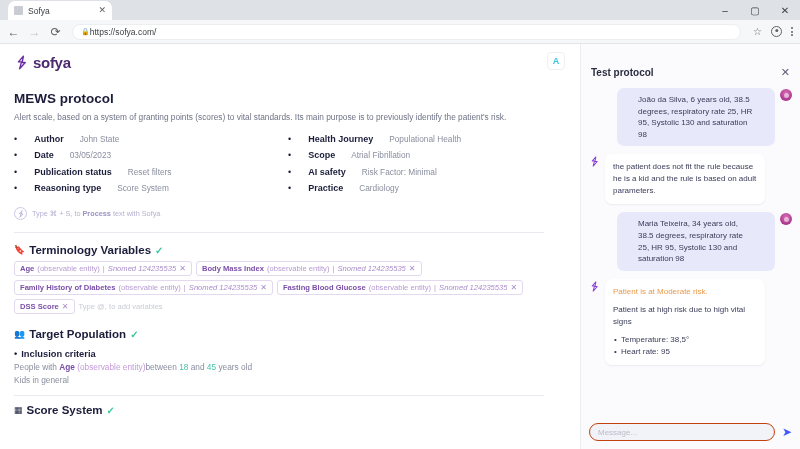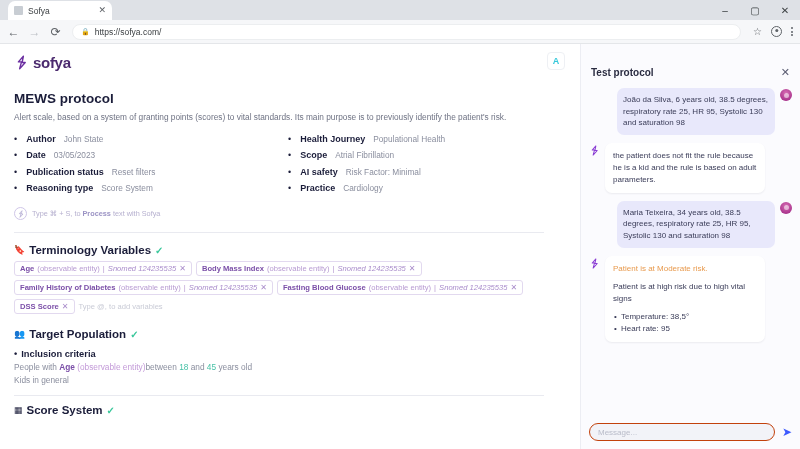--- a/index.html
+++ b/index.html
@@ -38,21 +38,21 @@
   }
 
   .toolbar {
     height: 24px; background: #f6f7f9; display: flex; align-items: center;
     padding: 0 7px; gap: 8px; border-bottom: 1px solid #e4e6e9;
   }
   .nav-ico { font-size: 12px; color: #5f6368; width: 13px; text-align: center; line-height: 1; }
   .nav-ico.disabled { color: #bdc1c6; }
   .omnibox {
     flex: 1; height: 16px; background: #ffffff; border-radius: 8px;
-    display: flex; align-items: center; padding: 0 8px; gap: 5px;
+    display: flex; align-items: center; padding: 0 8px; 
     margin-left: 2px; border: 1px solid #eceef0;
   }
   .lock-ico { font-size: 7px; color: #5f6368; }
   .url-text { font-size: 8.5px; color: #3c4043; }
   .tb-right { display: flex; align-items: center; gap: 9px; padding-left: 4px; }
   .tb-ico { font-size: 10px; color: #5f6368; line-height: 1; }
   .profile-ico {
     width: 11px; height: 11px; border-radius: 50%; border: 1.2px solid #5f6368;
     position: relative;
   }
@@ -71,21 +71,21 @@
   .logo-row { display: flex; align-items: center; gap: 4px; }
   .logo-mark { width: 15px; height: 15px; }
   .logo-word { font-size: 15px; font-weight: 700; color: #4b2a6e; letter-spacing: -0.3px; }
 
   .doc-body { margin-top: 20px; padding-right: 18px; }
   .doc-title { font-size: 13.5px; font-weight: 700; color: #1b1d3a; }
   .doc-sub { font-size: 8.3px; color: #6f7384; margin-top: 6px; line-height: 1.4; }
 
   .meta { display: flex; margin-top: 10px; }
   .meta-col { width: 50%; display: flex; flex-direction: column; gap: 6.5px; }
-  .meta-item { font-size: 9px; color: #1b1d3a; display: flex; align-items: center; gap: 8px; }
+  .meta-item { font-size: 9px; color: #1b1d3a; display: flex; align-items: center; gap: 16px; }
   .meta-item::before { content: "•"; color: #1b1d3a; font-size: 9px; margin-right: 1px; }
   .meta-key { font-weight: 700; }
   .meta-val { color: #8a8e9e; font-weight: 400; font-size: 8.3px; }
 
   .hint-row { display: flex; align-items: center; gap: 5px; margin-top: 14px; }
   .hint-badge {
     width: 13px; height: 13px; border-radius: 50%; border: 1px solid #cfc6e8;
     display: flex; align-items: center; justify-content: center; flex: none;
   }
   .hint-text { font-size: 7.3px; color: #b6b0cf; }
@@ -136,21 +136,21 @@
   .avatar-sq {
     width: 18px; height: 18px; border-radius: 4px; background: #ffffff;
     border: 1px solid #eef0f4; display: flex; align-items: center;
     justify-content: center; font-size: 9px; font-weight: 700; color: #35c8da;
   }
 
   .chat { flex: 1; overflow: hidden; padding: 10px 8px 0 8px; display: flex; flex-direction: column; gap: 8px; }
   .msg { display: flex; gap: 5px; align-items: flex-start; }
   .msg.user { justify-content: flex-end; }
   .bubble-user {
-    background: #e8e8fb; border-radius: 7px; padding: 6px 6px;
+    background: #e8e8fb; border-radius: 7px; padding: 6px 21px;
     font-size: 8px; color: #3a3c58; line-height: 1.45; max-width: 158px;
   }
   .bubble-bot {
     background: #ffffff; border-radius: 7px; padding: 7px 8px;
     font-size: 8px; color: #3a3c58; line-height: 1.5; max-width: 160px;
     box-shadow: 0 1px 2px rgba(30,30,60,0.07);
   }
   .risk-line { color: #e89a4e; margin-bottom: 6px; }
   .vitals { margin-top: 6px; padding-left: 8px; }
   .vitals div { position: relative; line-height: 1.5; }

